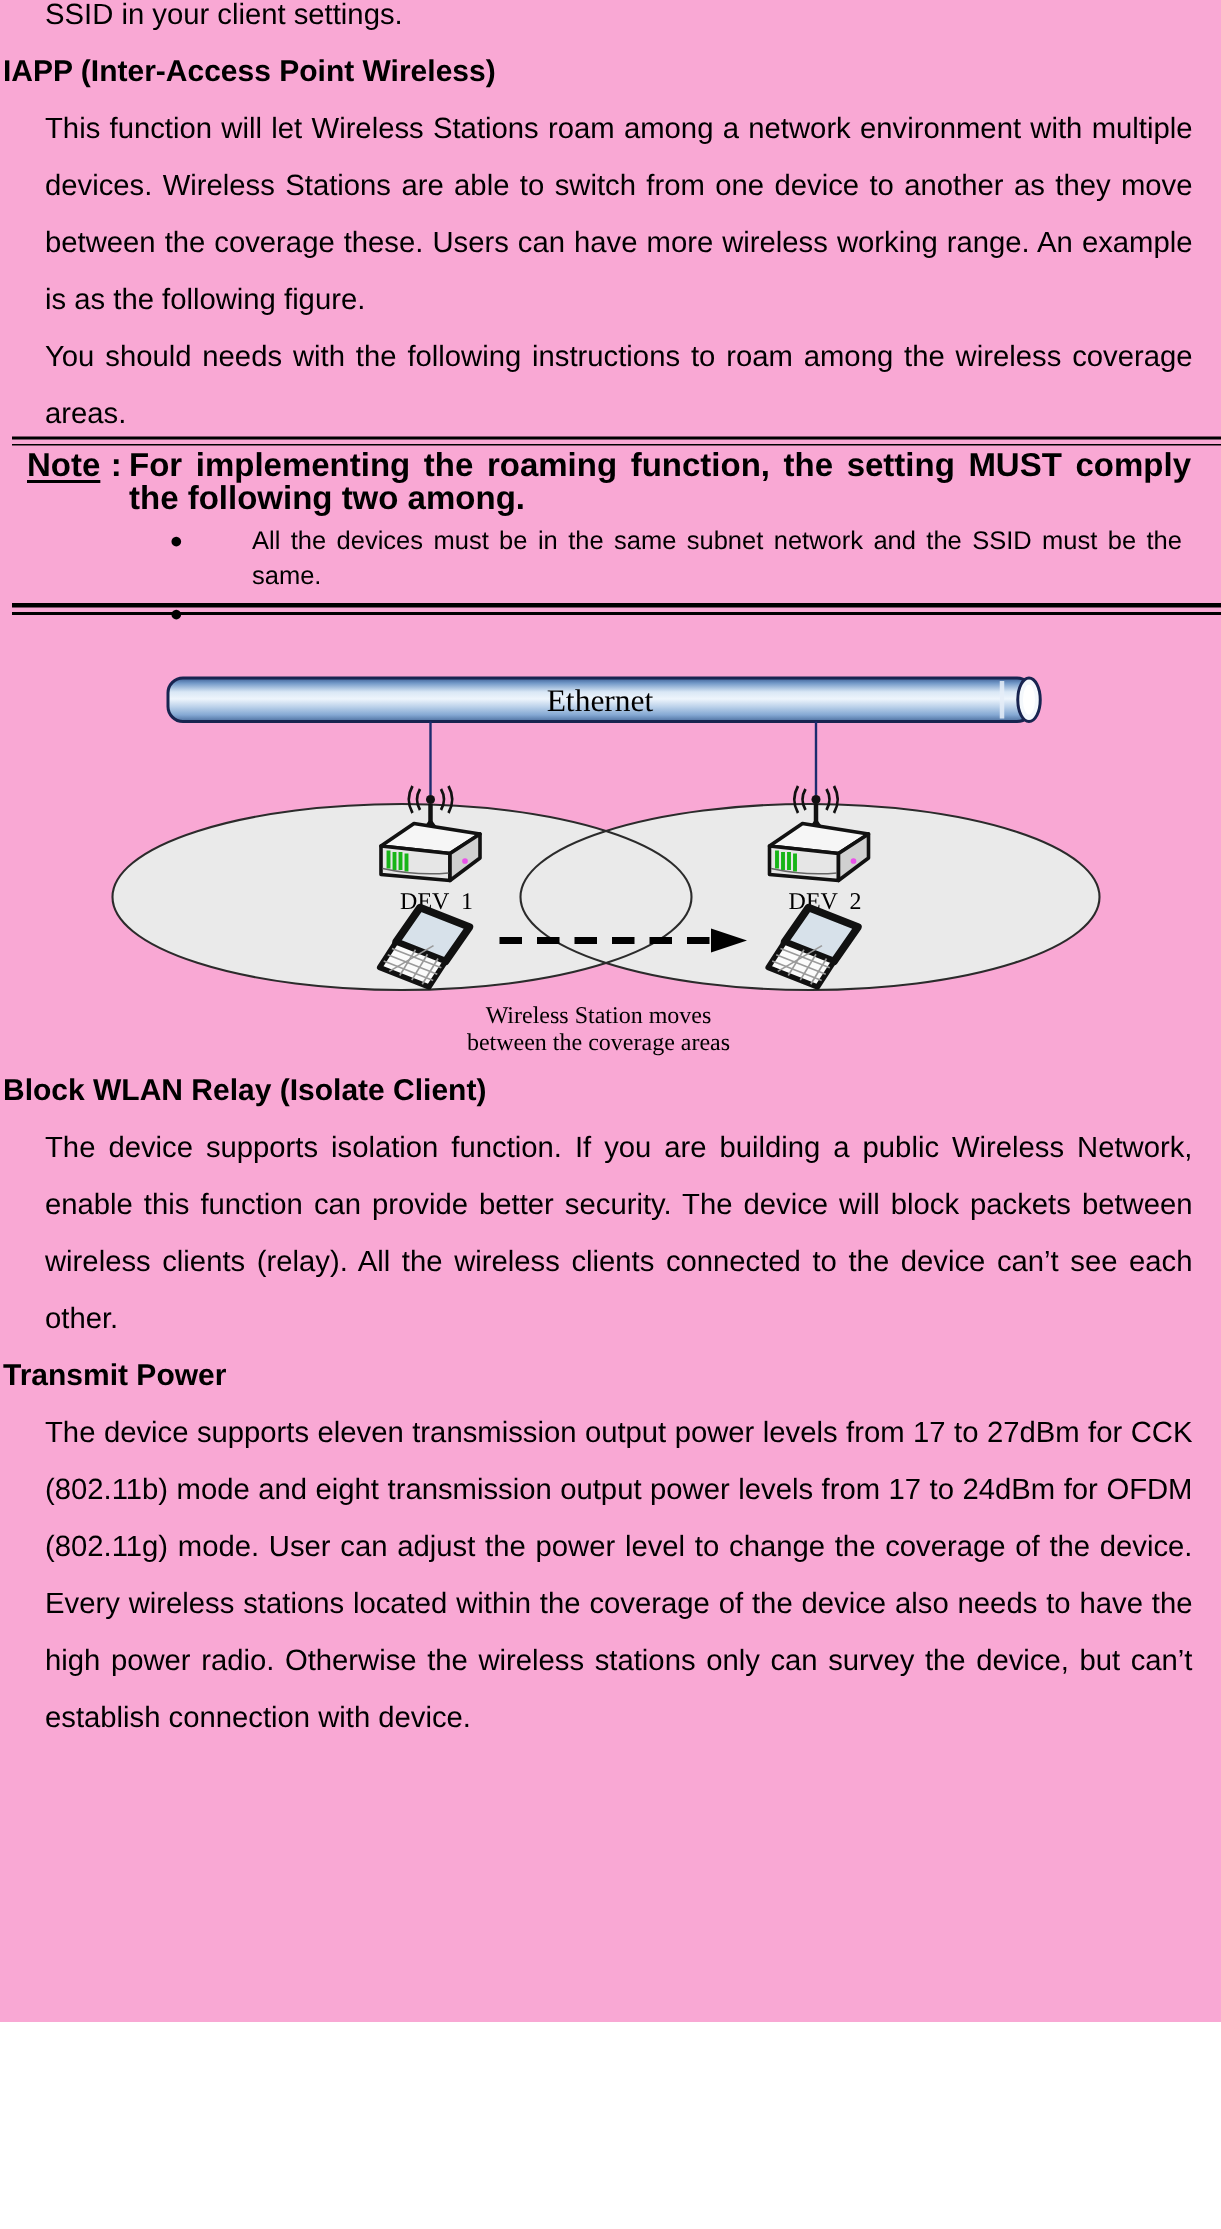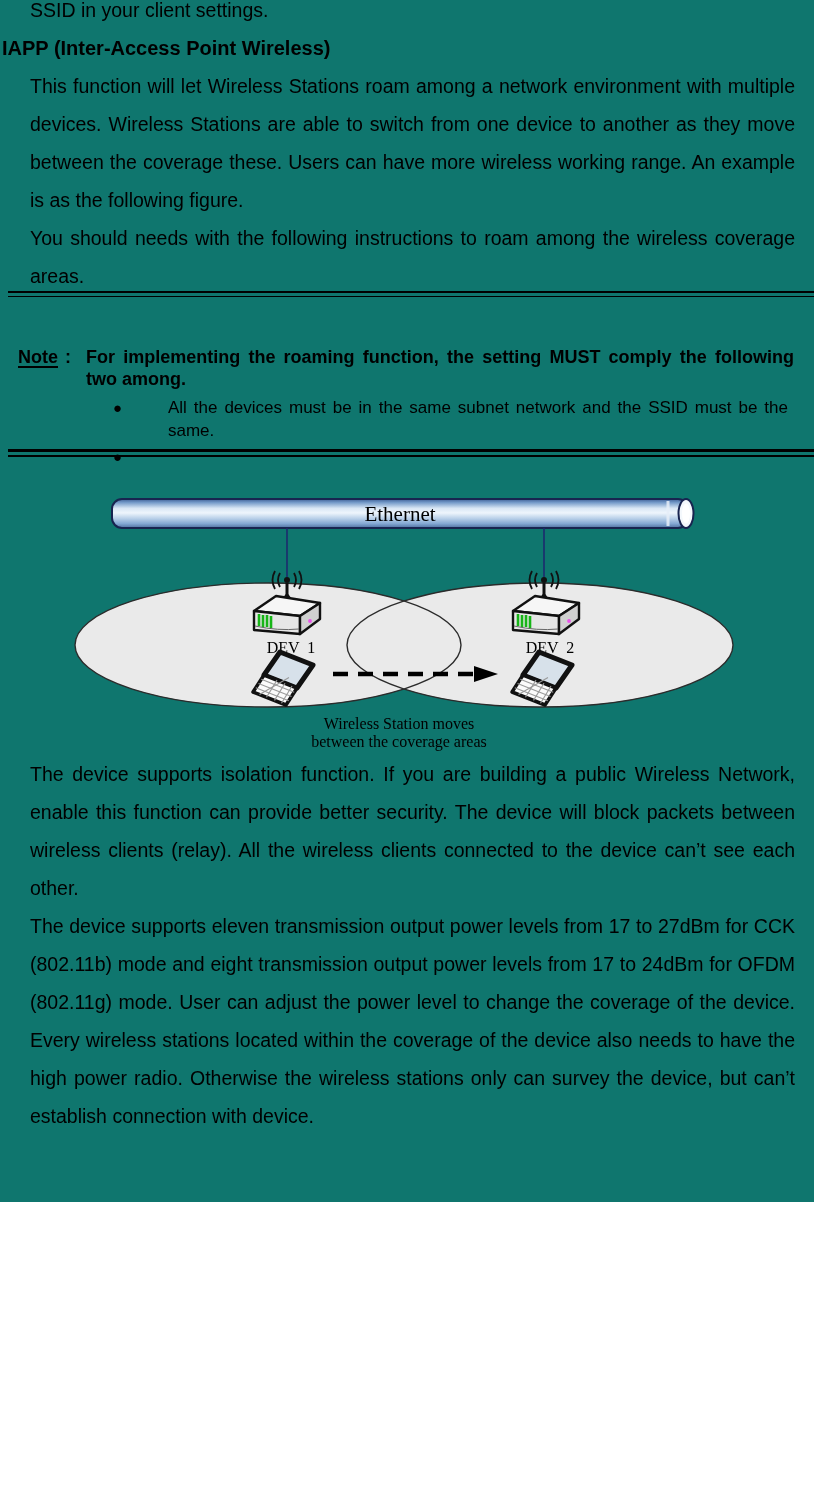--- a/index.html
+++ b/index.html
@@ -1,20 +1,20 @@
 <!DOCTYPE html>
 <html><head>
 <meta charset="utf-8">
 <style>
   html,body{margin:0;padding:0;background:#ffffff;}
   .page{
     position:relative;
-    width:814px;height:1202px;
+    width:814px;height:1348px;
     margin:0 auto;
-    background:#0f766e;
+    background:#f9a8d4;
     color:#000;
     font-family:"Liberation Sans","DejaVu Sans",sans-serif;
     overflow:hidden;
   }
   .para{
     margin:0 19px 0 30px;
     font-size:19.5px;
     line-height:38px;
     text-align:justify;
   }
@@ -23,21 +23,21 @@
     margin:0 19px 0 2px;
     font-size:20px;
     line-height:38px;
     font-weight:bold;
   }
   
   .note{margin-top:-4px;}
   .rule-a{margin-left:8px;height:3px;border-top:2.5px solid #000;border-bottom:1.5px solid #000;}
   .rule-b{margin-left:8px;height:3px;border-top:3px solid #000;border-bottom:2.5px solid #000;}
   .note-content{padding:2px 20px 4px 18px;}
-  .note-head{display:flex;font-weight:bold;font-size:18px;line-height:22px;margin-top:47px;}
+  .note-head{display:flex;font-weight:bold;font-size:22px;line-height:22px;}
   .note-label-box{flex:none;width:68px;}
   .note-label{text-decoration:underline;text-decoration-thickness:2px;text-underline-offset:3px;}
   .note-colon{margin-left:7px;}
   .note-head-text{flex:1;text-align:justify;}
   .note-bullets{list-style:none;margin:6px 0 0 0;padding:0;}
   .note-bullets li{
     position:relative;
     margin:0 0 3px 0;
     padding:0 6px 0 150px;
     font-size:17px;line-height:23px;
@@ -172,18 +172,20 @@
       <line x1="333" y1="197" x2="474" y2="197" stroke="#000" stroke-width="4.6" stroke-dasharray="15 10"></line>
       <polygon points="474,189 498,197 474,205" fill="#000"></polygon>
     </g>
 
     <g>
       <text class="serif-text" x="399" y="252" text-anchor="middle" font-size="16">Wireless Station moves</text>
       <text class="serif-text" x="399" y="270" text-anchor="middle" font-size="16">between the coverage areas</text>
     </g>
   </svg>
 
+  <h3 class="heading">Block WLAN Relay (Isolate Client)</h3>
   <p class="para">The device supports isolation function. If you are building a public Wireless Network, enable this function can provide better security. The device will block packets between wireless clients (relay). All the wireless clients connected to the device can’t see each other.</p>
 
+  <h3 class="heading">Transmit Power</h3>
   <p class="para">The device supports eleven transmission output power levels from 17 to 27dBm for CCK (802.11b) mode and eight transmission output power levels from 17 to 24dBm for OFDM (802.11g) mode. User can adjust the power level to change the coverage of the device. Every wireless stations located within the coverage of the device also needs to have the high power radio. Otherwise the wireless stations only can survey the device, but can’t establish connection with device.</p>
 
   <div class="page-number">43</div>
 </div>
 
 </body></html>

